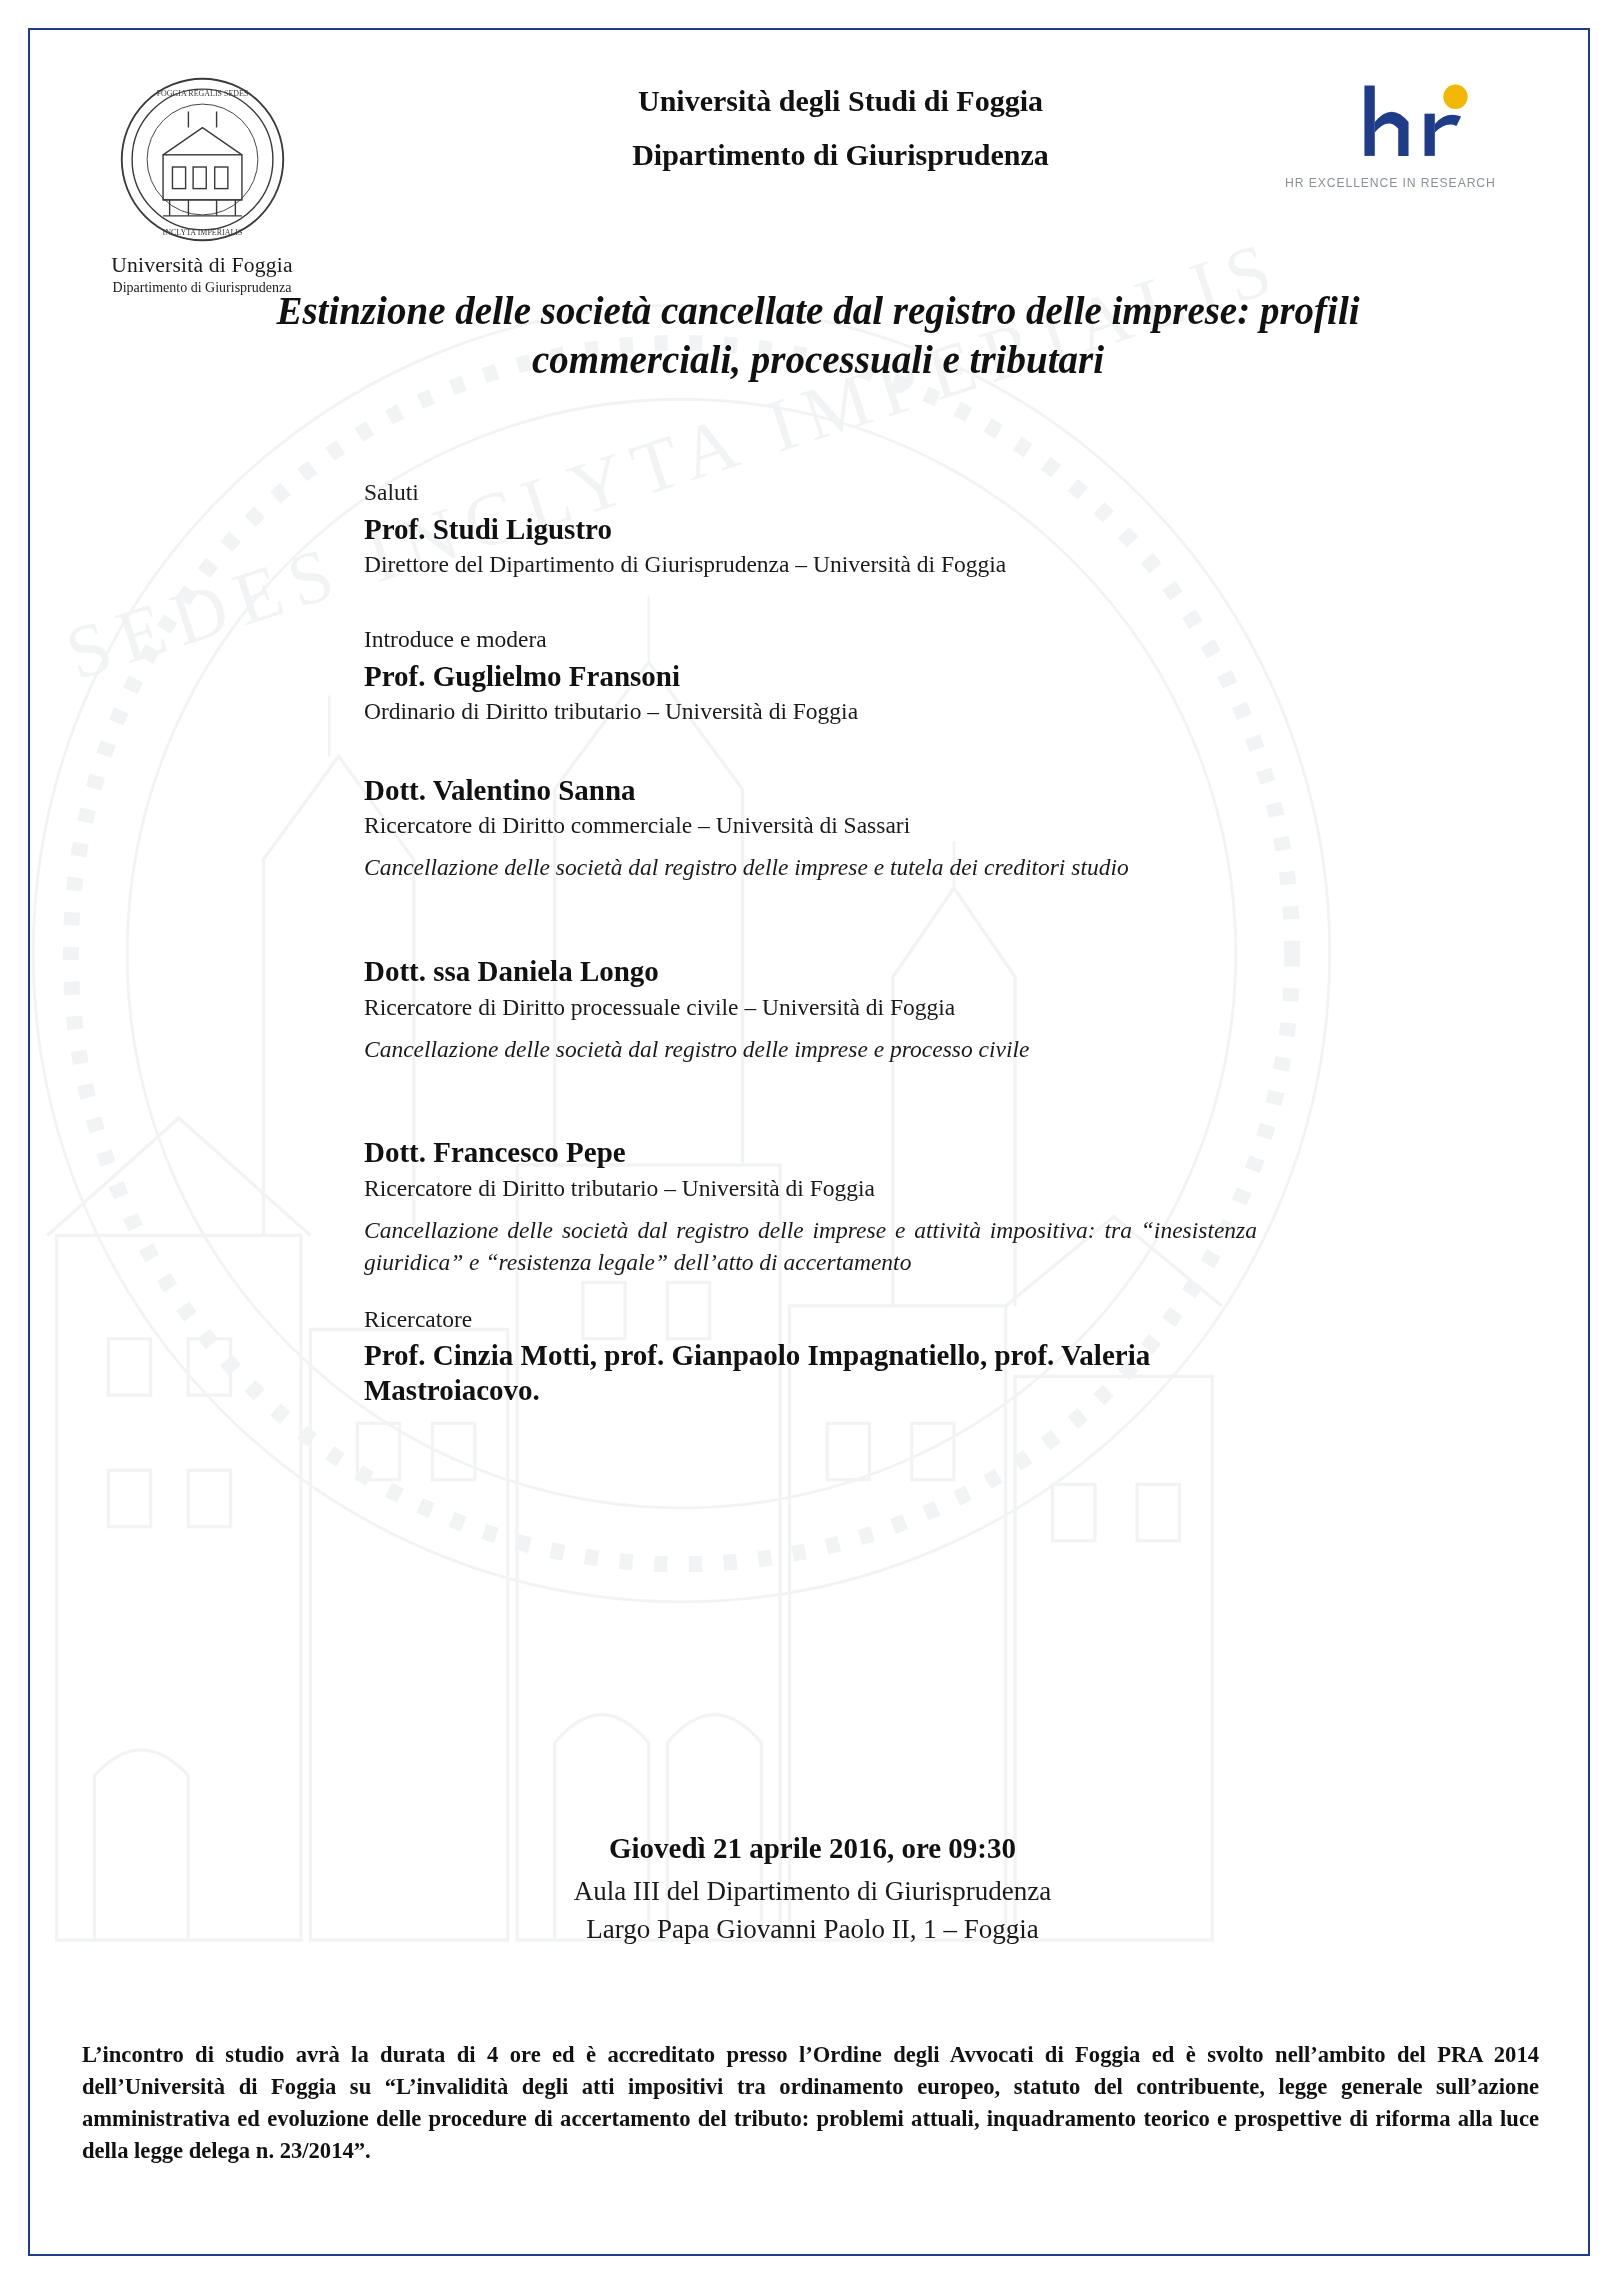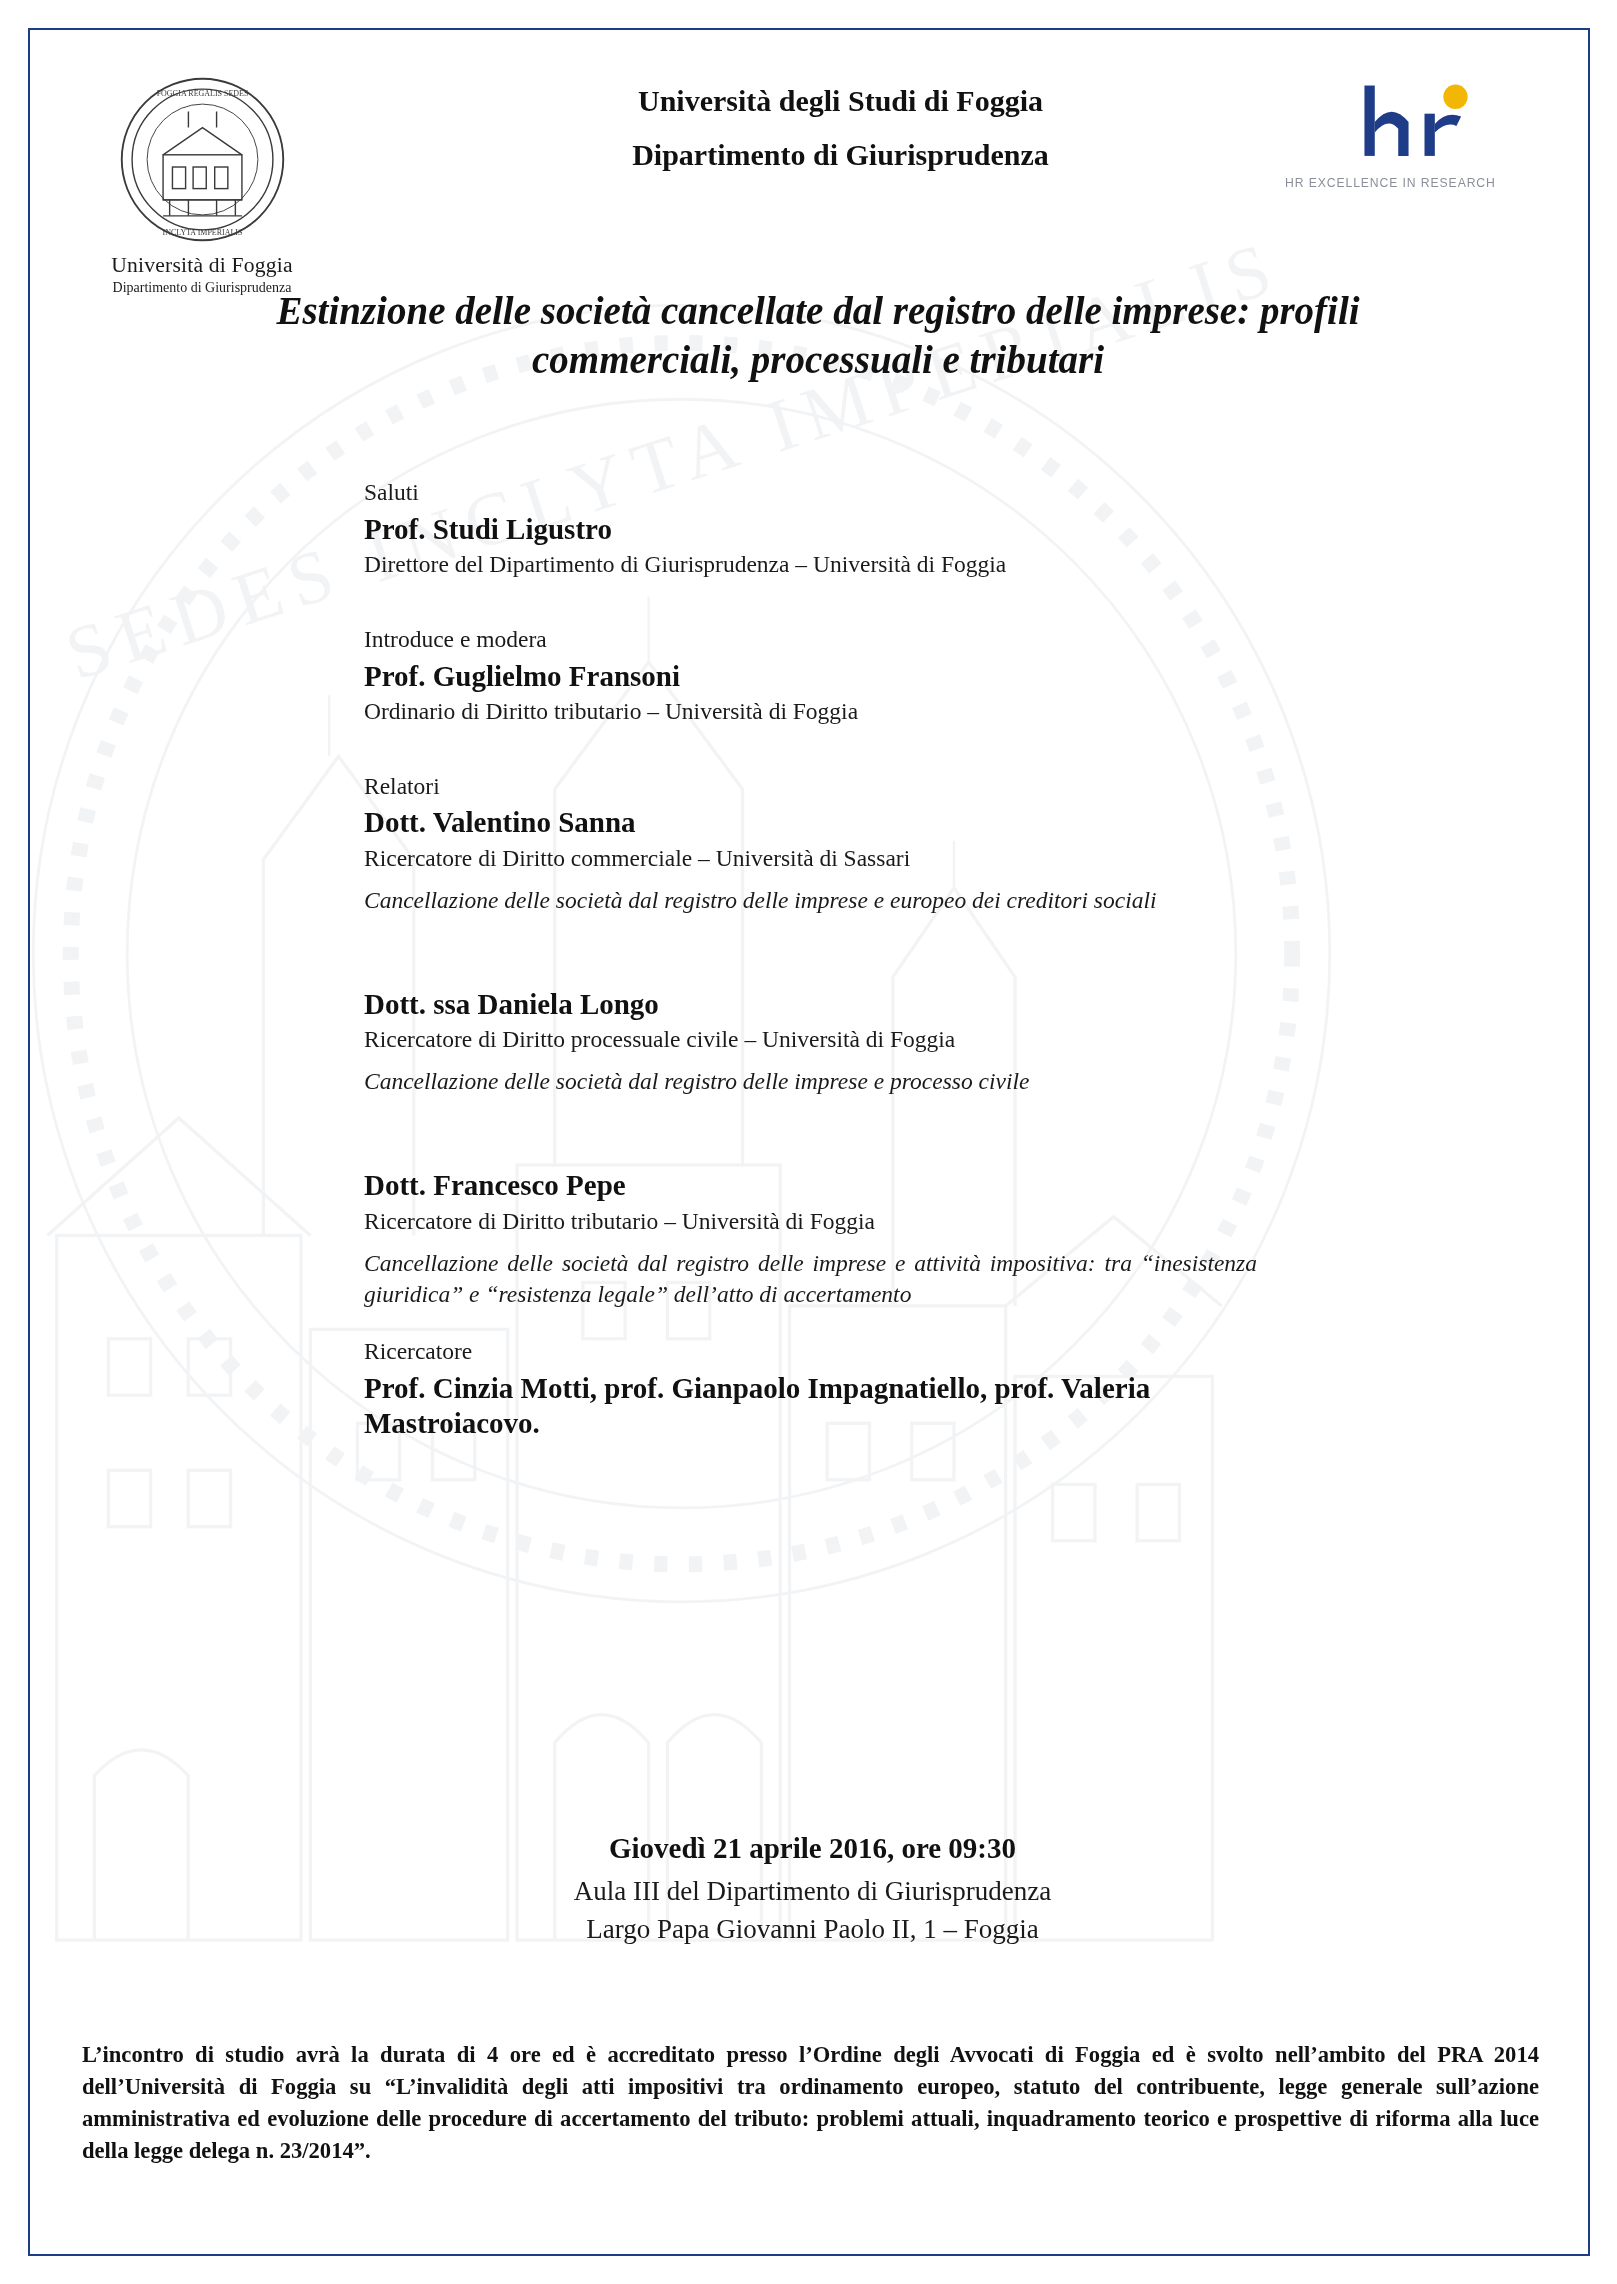--- a/index.html
+++ b/index.html
@@ -320,25 +320,24 @@
       <div class="person-role">Direttore del Dipartimento di Giurisprudenza – Università di Foggia</div>
 
       <div class="gap-m"></div>
 
       <div class="sect-label">Introduce e modera</div>
       <div class="person-name">Prof. Guglielmo Fransoni</div>
       <div class="person-role">Ordinario di Diritto tributario – Università di Foggia</div>
 
       <div class="gap-m"></div>
 
-      <div class="sect-label">Relatori</div>
 
       <div class="person-name">Dott. Valentino Sanna</div>
       <div class="person-role">Ricercatore di Diritto commerciale – Università di Sassari</div>
-      <div class="talk-title">Cancellazione delle società dal registro delle imprese e europeo dei creditori sociali</div>
+      <div class="talk-title">Cancellazione delle società dal registro delle imprese e tutela dei creditori studio</div>
 
       <div class="gap-l"></div>
 
       <div class="person-name">Dott. ssa Daniela Longo</div>
       <div class="person-role">Ricercatore di Diritto processuale civile – Università di Foggia</div>
       <div class="talk-title">Cancellazione delle società dal registro delle imprese e processo civile</div>
 
       <div class="gap-l"></div>
 
       <div class="person-name">Dott. Francesco Pepe</div>

